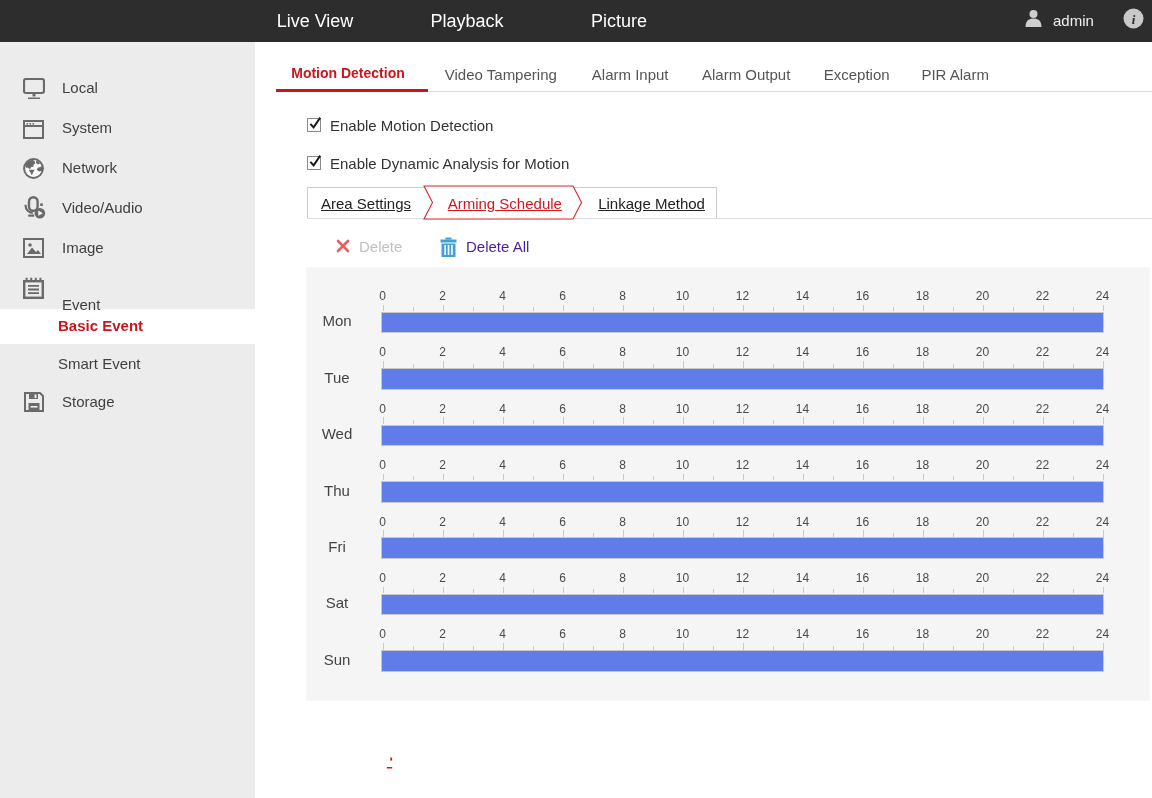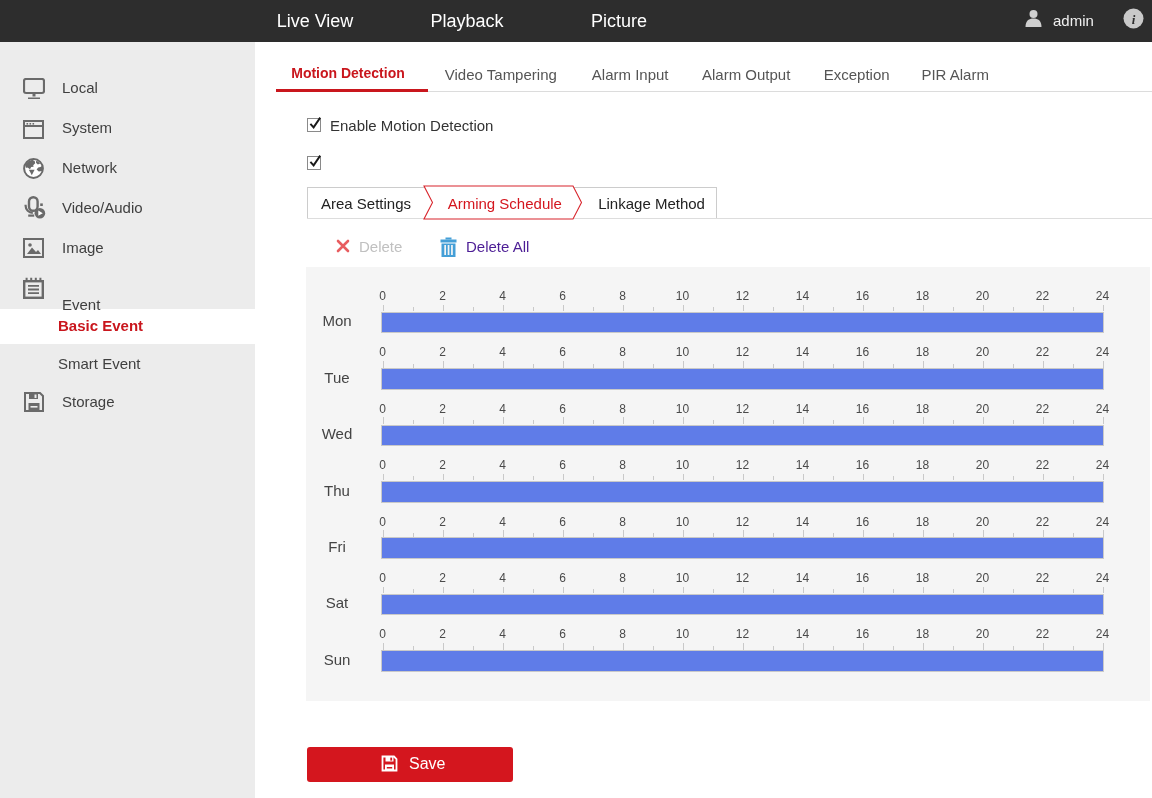--- a/index.html
+++ b/index.html
@@ -26,21 +26,21 @@
 .tabtxt { position:absolute; top:66px; font-size:15px; color:#555; }
 #tab1 { position:absolute; left:272px; top:60px; width:152px; height:29px; text-align:center;
   font-size:14px; font-weight:bold; color:#c9161d; line-height:26px; }
 #tabline { position:absolute; left:276px; top:91px; width:876px; height:1px; background:#dcdcdc; }
 #tabred { position:absolute; left:276px; top:89px; width:152px; height:3px; background:#c9161d; }
 .cbox { position:absolute; left:307px; width:14px; height:14px; border:1px solid #8a8a8a; background:#fff; }
 .cbl { position:absolute; left:330px; font-size:15px; color:#333; }
 
 #stbox { position:absolute; left:307px; top:187px; width:410px; height:31.5px; border:1px solid #ccc; background:#fff; }
 #stline { position:absolute; left:307px; top:218px; width:845px; height:1px; background:#ddd; }
-.sttxt { position:absolute; top:195px; font-size:15px; color:#222; }
+.sttxt { position:absolute; top:195px; font-size:15px; color:#222;text-decoration:underline; }
 #panel { position:absolute; left:306px; top:267px; width:844px; height:434px; background:#f5f5f5; }
 .dlab { position:absolute; left:314px; width:46px; text-align:center; font-size:15px; color:#444; }
 .num { position:absolute; width:30px; text-align:center; font-size:12px; color:#4a4a4a; }
 .tk { position:absolute; width:1px; background:#c9c9c9; }
 .bar { position:absolute; left:381px; width:722.5px; height:21.5px; background:#5f7ce8; border:1px solid #c9c9c9; }
 #savebtn { position:absolute; left:307px; top:746.5px; width:206px; height:35px; background:#d4161e;
   border-radius:3px; }
 #savebtn span { position:absolute; left:102px; top:8px; color:#fff; font-size:16px; }
 .dtxt { position:absolute; top:238px; font-size:15px; }
 </style></head>
@@ -130,20 +130,21 @@
 
 <div class="cbox" style="top:118px"></div>
 <svg class="abs" style="left:307px;top:116px" width="17" height="16" viewBox="0 0 17 16">
   <path d="M3.4 7.8 L6.6 11.4 L13.2 1.6" fill="none" stroke="#1a1a1a" stroke-width="1.9"></path>
 </svg>
 <div class="cbl" style="top:117px">Enable Motion Detection</div>
 <div class="cbox" style="top:156px"></div>
 <svg class="abs" style="left:307px;top:154px" width="17" height="16" viewBox="0 0 17 16">
   <path d="M3.4 7.8 L6.6 11.4 L13.2 1.6" fill="none" stroke="#1a1a1a" stroke-width="1.9"></path>
 </svg>
+<div class="cbl" style="top:155px">Enable Dynamic Analysis for Motion</div>
 
 <div id="stbox"></div>
 <div id="stline"></div>
 <div class="sttxt" style="left:321px">Area Settings</div>
 <svg class="abs" style="left:420px;top:185px" width="166" height="35" viewBox="0 0 166 35">
   <path d="M4 1 L153 1 L161.5 17.5 L153 34 L4 34 L12.5 17.5 Z" fill="#fff" stroke="#d8252c" stroke-width="1.1"></path>
 </svg>
 <div class="sttxt" style="left:447.7px;color:#d4161e">Arming Schedule</div>
 <div class="sttxt" style="left:598.2px">Linkage Method</div>
 
@@ -436,23 +437,20 @@
     <div class="tk" style="left:892.5px;top:645.6px;height:4px"></div>
     <div class="tk" style="left:922.5px;top:643.0px;height:6.6px"></div>
     <div class="tk" style="left:952.5px;top:645.6px;height:4px"></div>
     <div class="tk" style="left:982.5px;top:643.0px;height:6.6px"></div>
     <div class="tk" style="left:1012.5px;top:645.6px;height:4px"></div>
     <div class="tk" style="left:1042.5px;top:643.0px;height:6.6px"></div>
     <div class="tk" style="left:1072.5px;top:645.6px;height:4px"></div>
     <div class="tk" style="left:1102.5px;top:643.0px;height:6.6px"></div>
 <div class="bar" style="top:650.2px"></div>
 
-<div id="savebtn">
-      <span>Save</span>
-    </div>
 <svg class="abs" style="left:381px;top:755px" width="17" height="17" viewBox="0 0 17 17">
   <path d="M1.5 1.5 L13 1.5 L15.5 4 L15.5 15.5 L1.5 15.5 Z" fill="none" stroke="#fff" stroke-width="1.8"></path>
   <rect x="4.5" y="2" width="8" height="4.5" fill="#fff"></rect>
   <rect x="9.3" y="2.6" width="1.8" height="3" fill="#d4161e"></rect>
   <rect x="4" y="9.5" width="9" height="6.5" fill="#fff"></rect>
   <rect x="5.8" y="12" width="5.4" height="1.5" fill="#d4161e"></rect>
 </svg>
 
 </div>
 </body></html>

